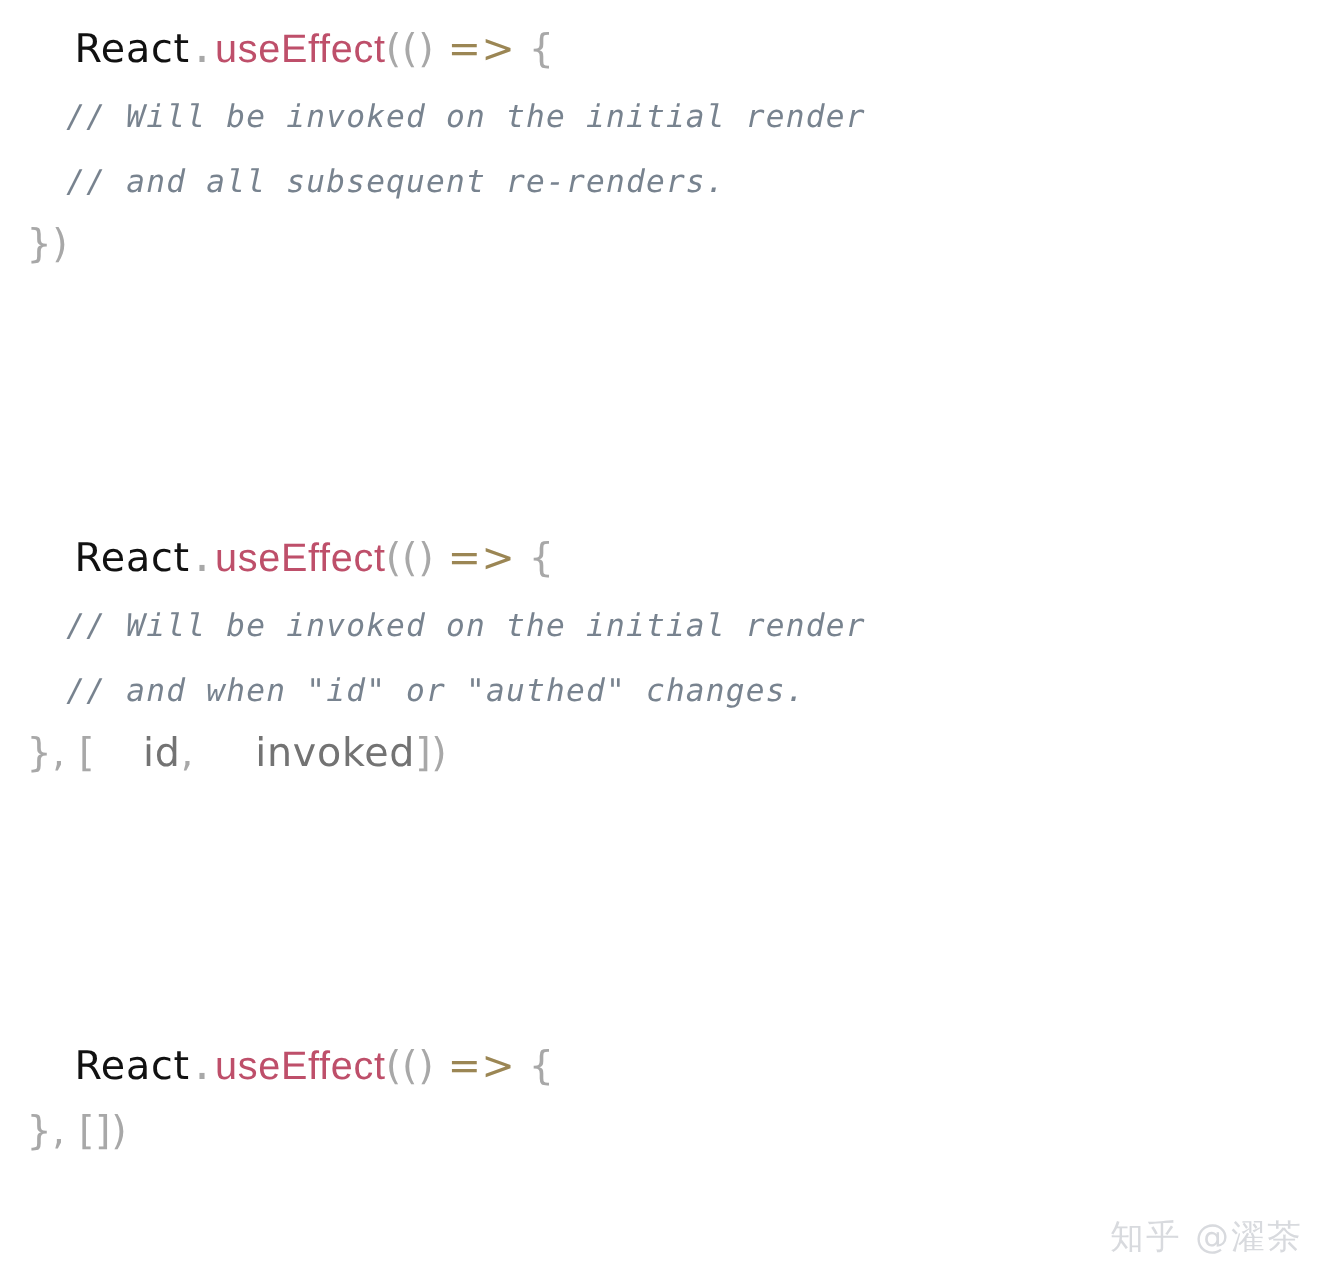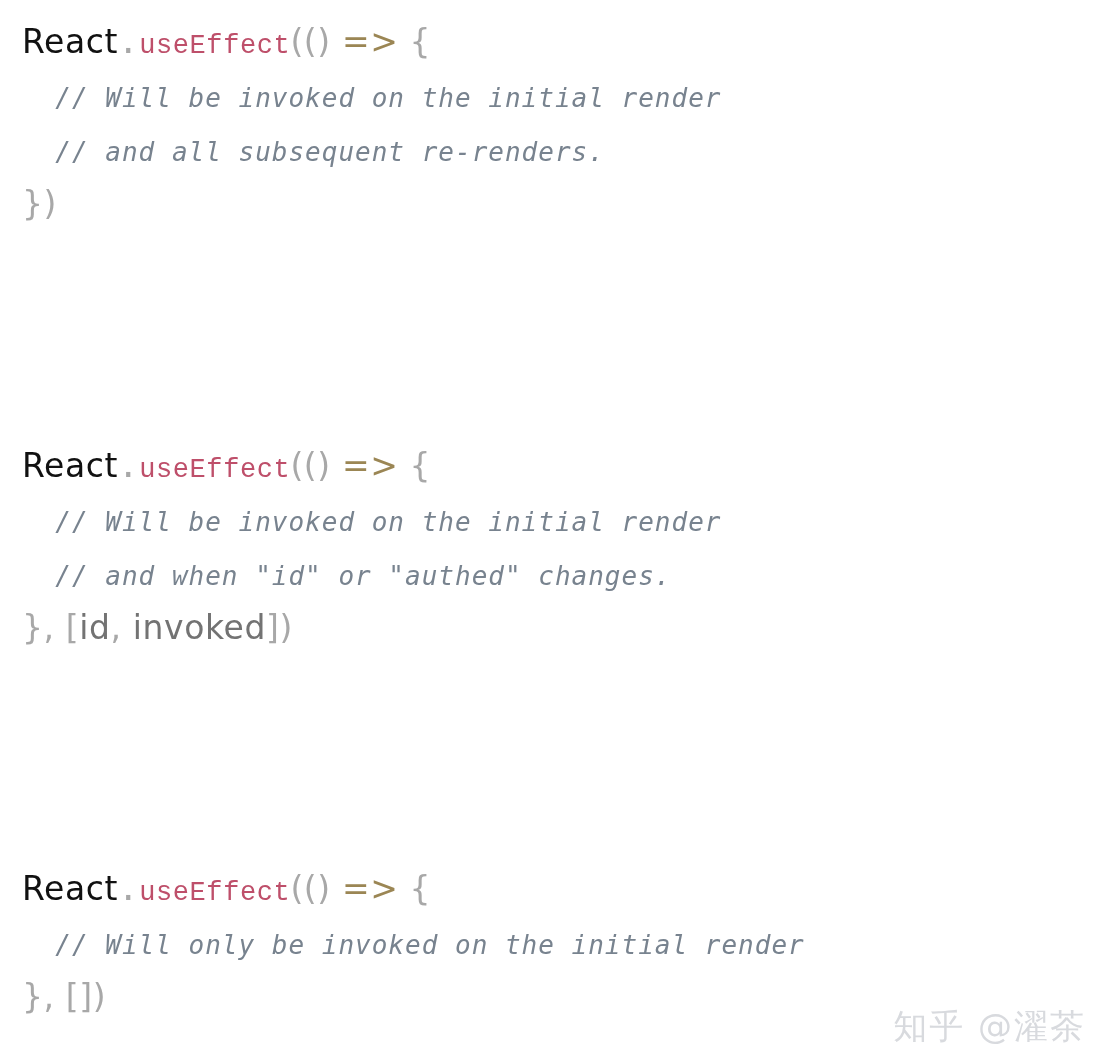--- a/index.html
+++ b/index.html
@@ -47,42 +47,43 @@
   .tok-prop    { color: #be4f6a; }
   .tok-punct   { color: #a8a8a8; }
   .tok-dot     { color: #a8a8a8; }
   .tok-arrow   { color: #9b8654; }
   .tok-comment { color: #78838f; font-style: italic; }
 
   
   .tok-plain, .tok-ident {
     font-family: "DejaVu Sans", sans-serif;
     font-size: 33px;
+    margin-left: 40px;
   }
   .tok-prop {
-    font-family: Liberation Mono, monospace;
-    font-size: 27px;
+    font-family: Liberation Sans, sans-serif;
+    font-size: 33px;
   }
   .tok-punct, .tok-arrow {
     font-family: "DejaVu Sans", sans-serif;
     font-size: 33px;
   }
   .tok-comment {
     font-family: "DejaVu Sans Mono", monospace;
     font-size: 26px;
     letter-spacing: 1.0px;
   }
 
   .watermark {
     position: absolute;
     right: 26px;
     bottom: 14px;
     color: #d8dade;
     font-family: "DejaVu Sans", sans-serif;
-    font-size: 34px;
+    font-size: 28px;
     letter-spacing: 2px;
     user-select: none;
   }
 </style>
 </head>
 <body>
 
 <div class="code-page">
 
   <div class="code-block" id="block-0">
@@ -92,19 +93,18 @@
       <div class="code-line"><span class="tok-punct">})</span></div>
     </div>
   <div class="code-block" id="block-1">
       <div class="code-line"><span class="tok-plain">React</span><span class="tok-dot">.</span><span class="tok-prop">useEffect</span><span class="tok-punct">(()</span><span class="tok-punct"> </span><span class="tok-arrow">=&gt;</span><span class="tok-punct"> {</span></div>
       <div class="code-line"><span class="tok-comment">  // Will be invoked on the initial render</span></div>
       <div class="code-line"><span class="tok-comment">  // and when "id" or "authed" changes.</span></div>
       <div class="code-line"><span class="tok-punct">}, [</span><span class="tok-ident">id</span><span class="tok-punct">, </span><span class="tok-ident">invoked</span><span class="tok-punct">])</span></div>
     </div>
   <div class="code-block" id="block-2">
       <div class="code-line"><span class="tok-plain">React</span><span class="tok-dot">.</span><span class="tok-prop">useEffect</span><span class="tok-punct">(()</span><span class="tok-punct"> </span><span class="tok-arrow">=&gt;</span><span class="tok-punct"> {</span></div>
-      <div class="code-line"><span class="tok-comment">  // Will only be invoked on the initial render</span></div>
       <div class="code-line"><span class="tok-punct">}, [])</span></div>
     </div>
 
   <div class="watermark">知乎 @濯茶</div>
 
 </div>
 
 </body></html>

